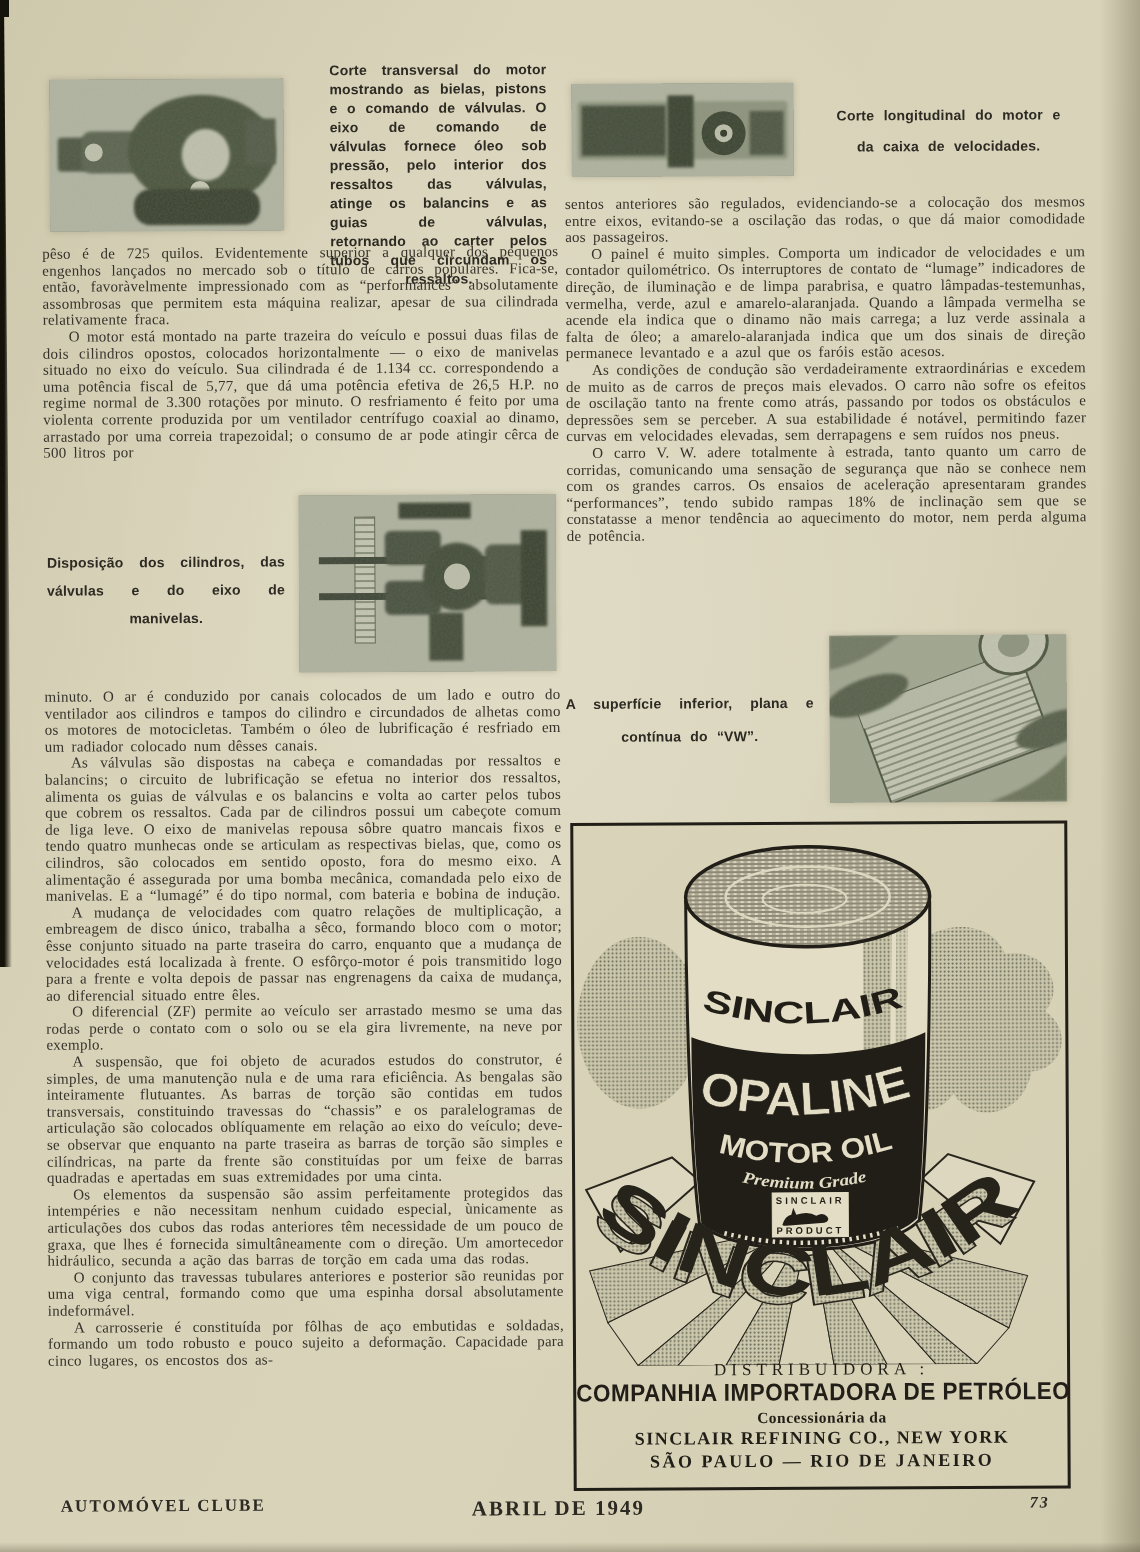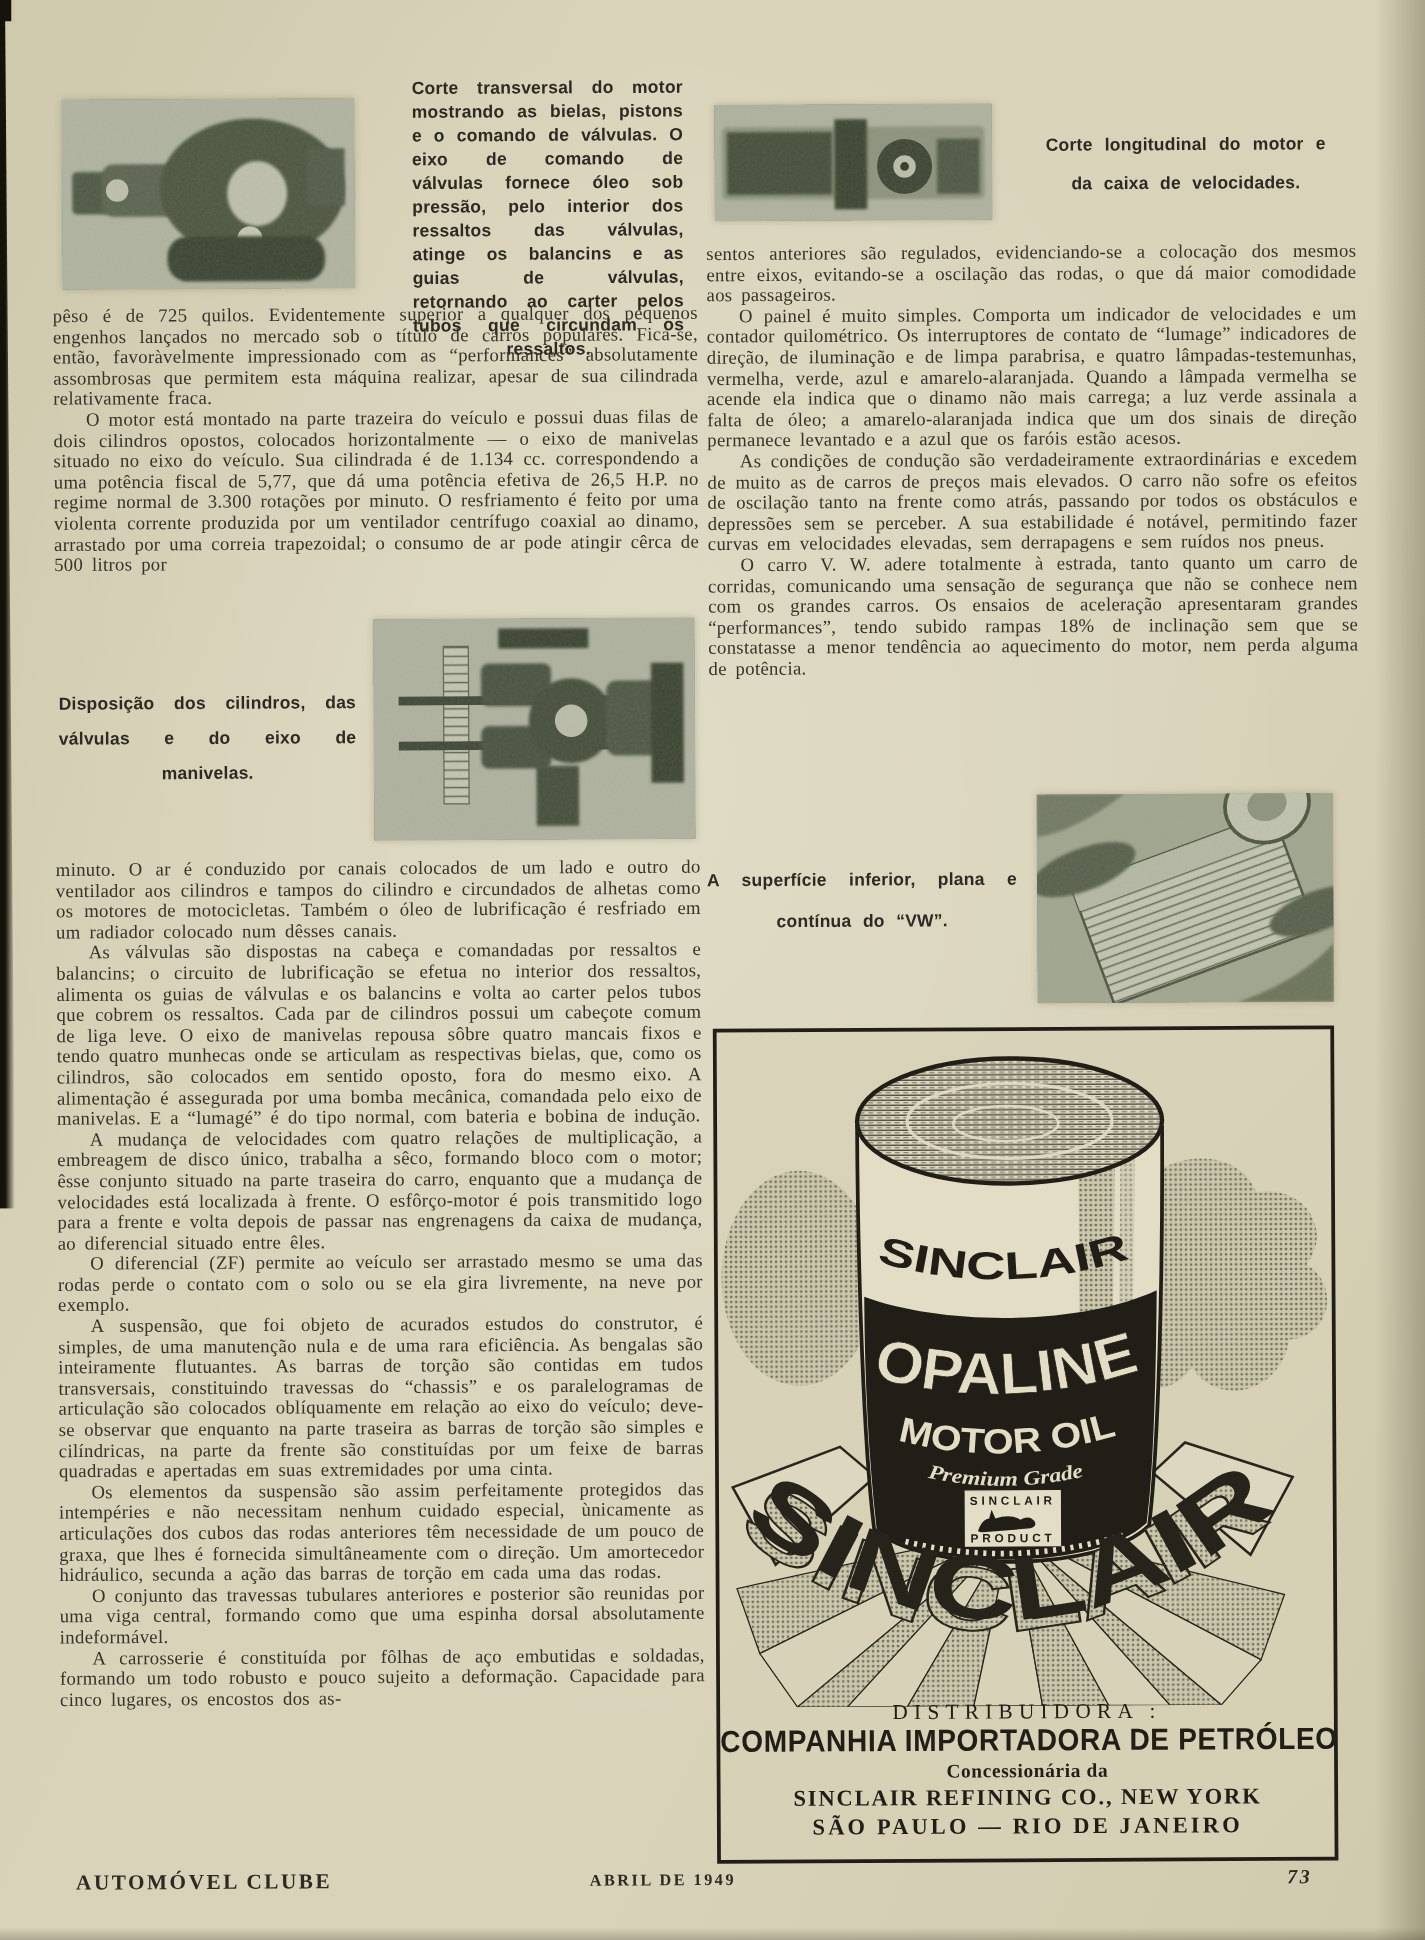--- a/index.html
+++ b/index.html
@@ -243,21 +243,21 @@
         </text>
       </svg>
       <div id="ad-dist" class="abs ad-text" style="left:0;right:0;top:535px;">DISTRIBUIDORA :</div>
       <div id="ad-co" class="abs ad-text" style="left:0;right:0;top:555px;">COMPANHIA IMPORTADORA DE PETRÓLEO</div>
       <div id="ad-conc" class="abs ad-text" style="left:0;right:0;top:584px;">Concessionária da</div>
       <div id="ad-ref" class="abs ad-text" style="left:0;right:0;top:603px;">SINCLAIR REFINING CO., NEW YORK</div>
       <div id="ad-cit" class="abs ad-text" style="left:0;right:0;top:626px;">SÃO PAULO — RIO DE JANEIRO</div>
     </div>
 
     <div class="abs foot" style="left:57px;top:1494px;">AUTOMÓVEL CLUBE</div>
-    <div class="abs foot" style="left:468px;top:1496px;font-size:13px;font-family:Liberation Serif, serif;">ABRIL DE 1949</div>
+    <div class="abs foot" style="left:468px;top:1496px;font-size:21px;font-family:Liberation Serif, serif;">ABRIL DE 1949</div>
     <div class="abs foot" style="left:1026px;top:1496px;font-size:16px;font-style:italic;">73</div>
 
   </div>
 
   <div id="edge-left" class="abs"></div>
   <div id="corner-tl" class="abs"></div>
   <div id="shadow-r" class="abs"></div>
   <div id="shadow-b" class="abs"></div>
 </div>
 

